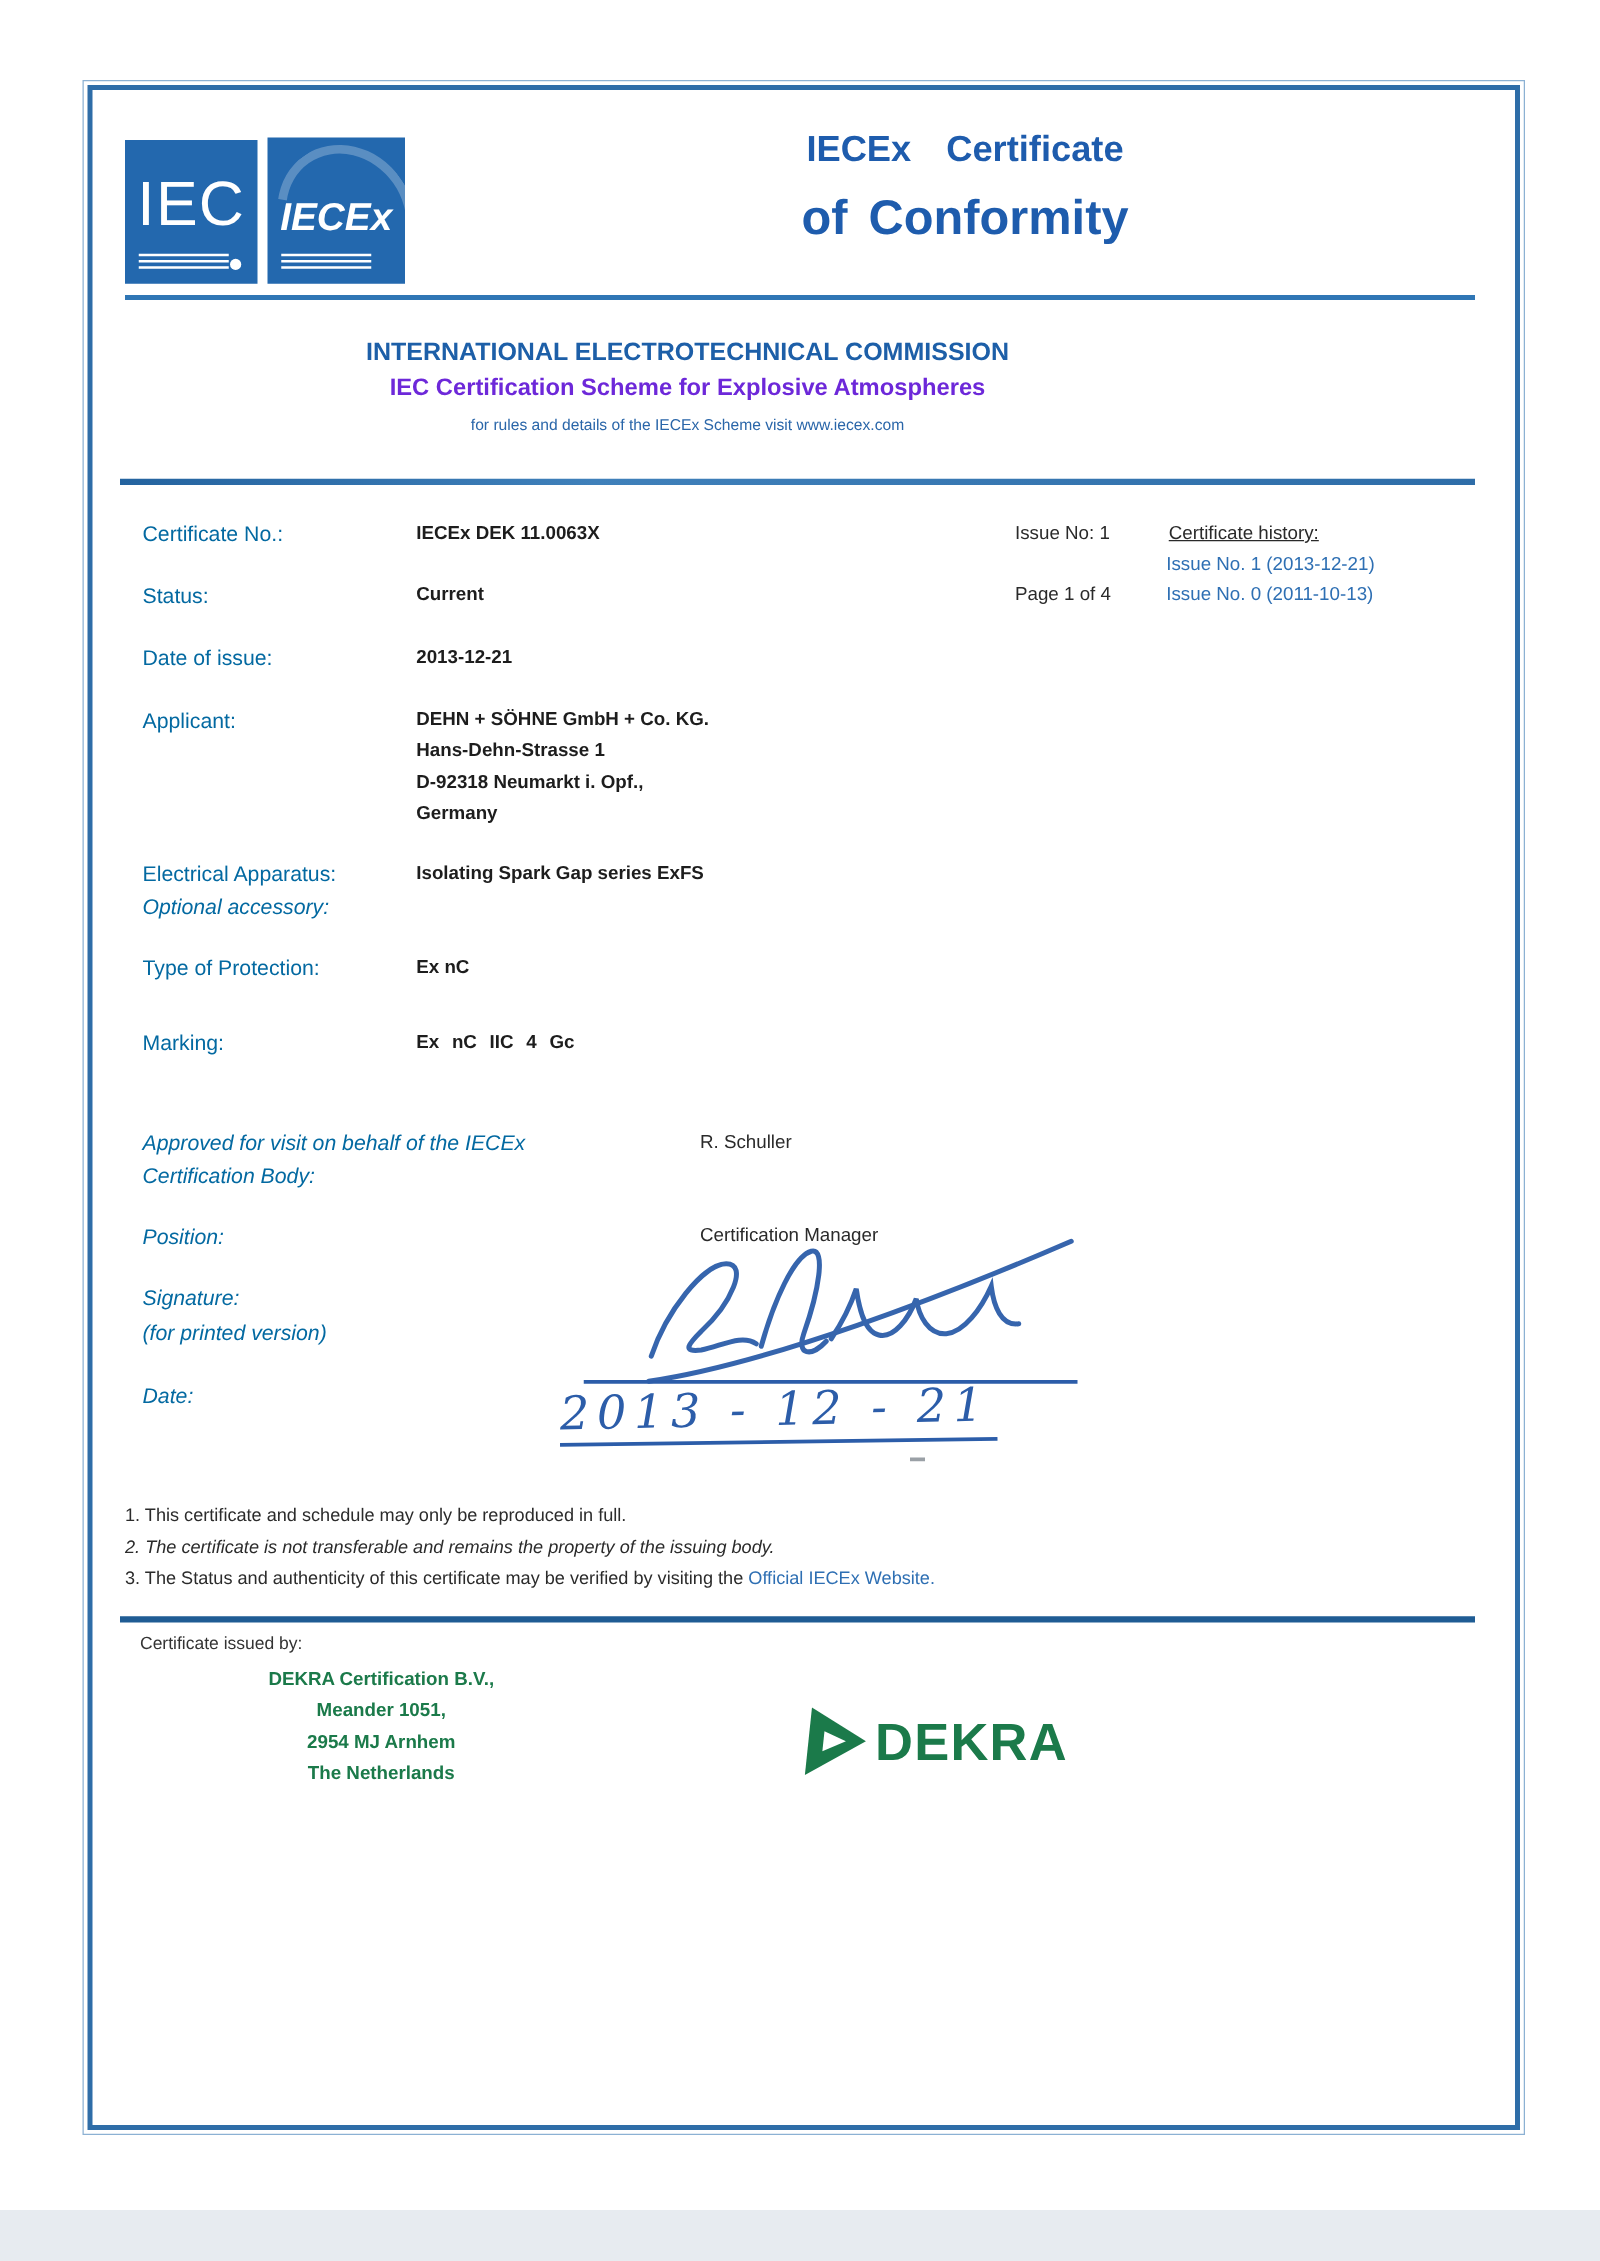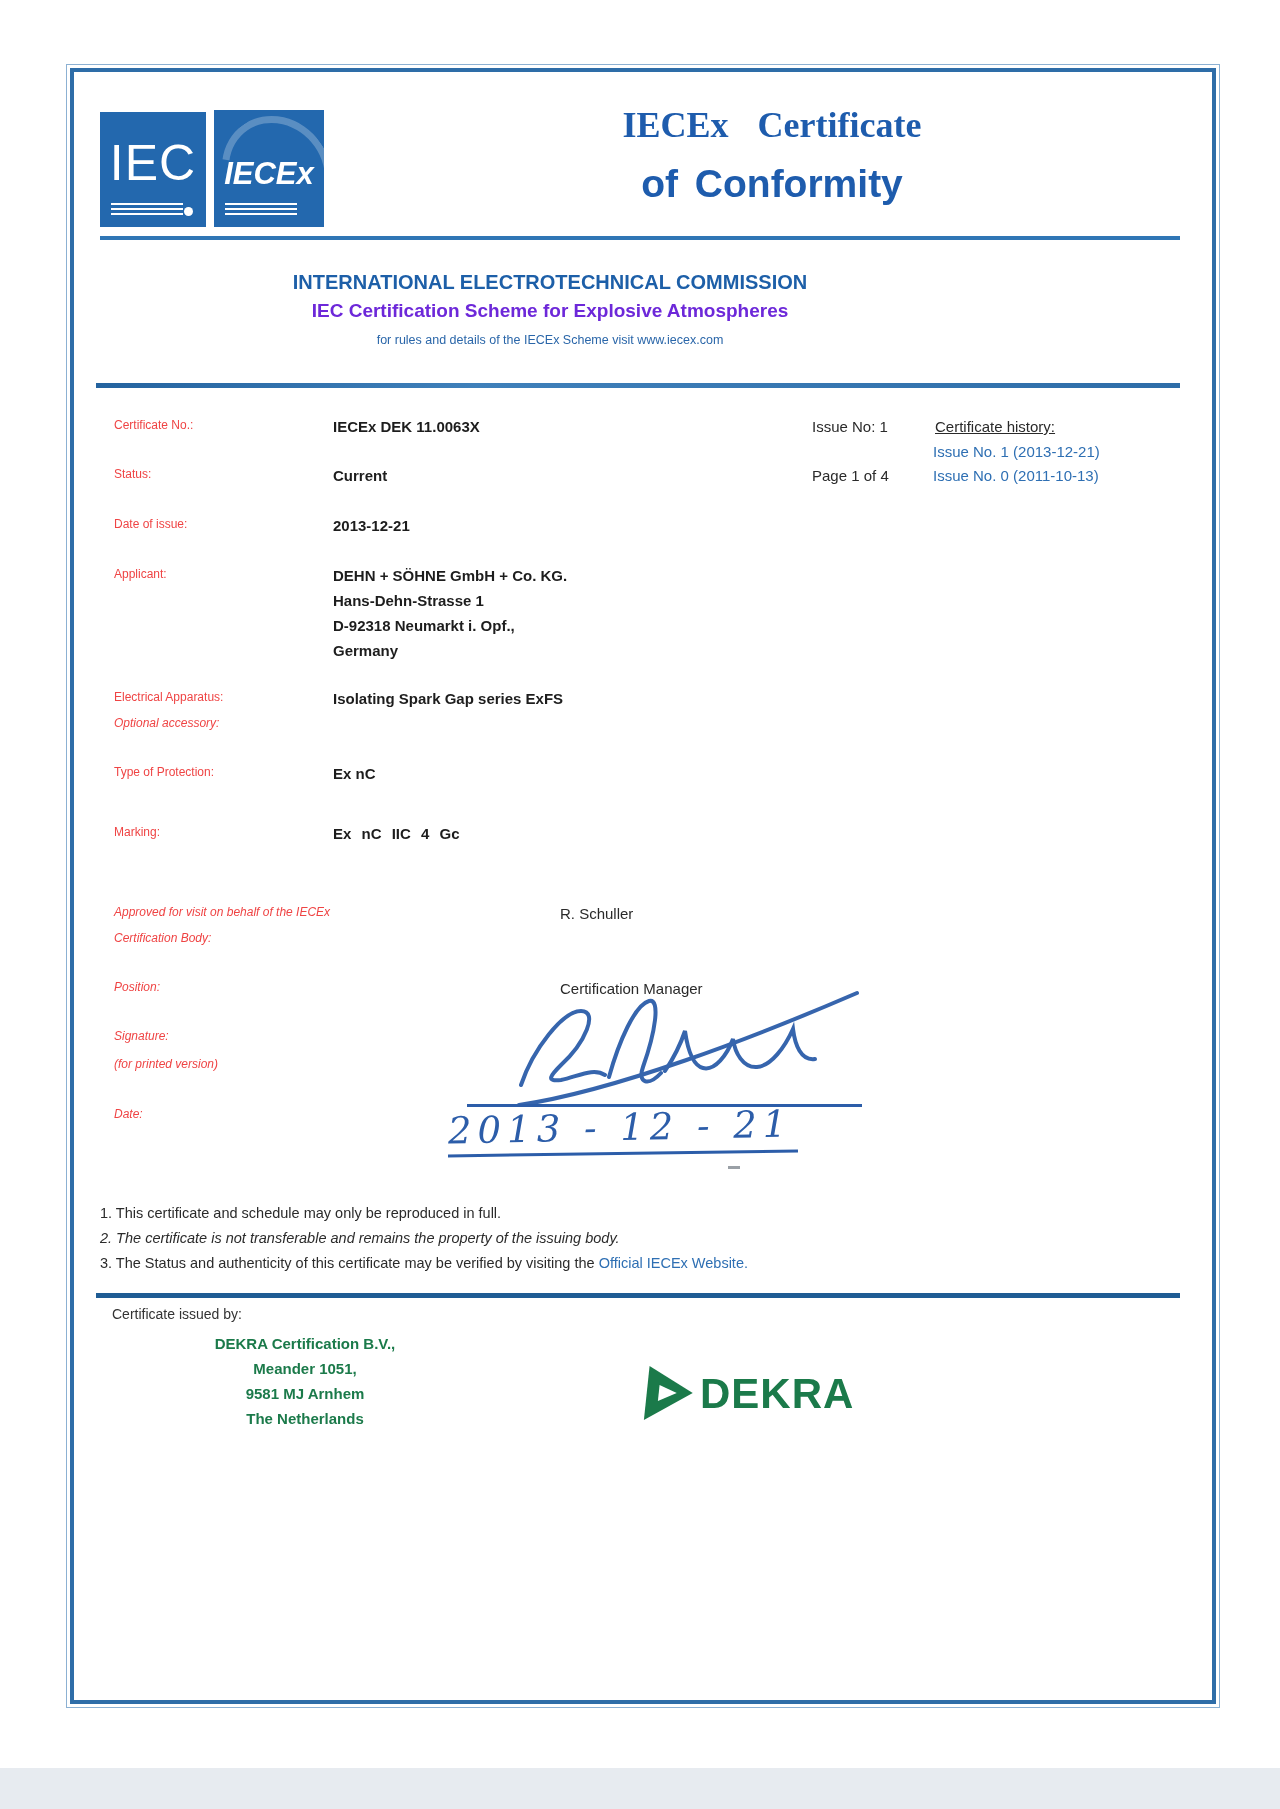--- a/index.html
+++ b/index.html
@@ -20,32 +20,32 @@
   .logo-iecex .txt{top:46px;font-size:31px;font-weight:bold;font-style:italic;letter-spacing:0px;}
   .logo-iecex .swirl{position:absolute;left:10px;top:4px;width:92px;height:104px;border-radius:50%;
                      border:7px solid rgba(255,255,255,.25);border-left-color:transparent;
                      border-bottom-color:transparent;transform:rotate(-35deg);}
   .bars{position:absolute;left:11px;bottom:9px;width:72px;}
   .bars i{display:block;height:2px;background:#fff;margin:3px 0;}
   .dot{position:absolute;right:13px;bottom:11px;width:9px;height:9px;border-radius:50%;background:#fff;}
 
   
   .title{left:412px;top:104px;width:720px;text-align:center;color:#1e5cad;font-weight:bold;}
-  .title .l1{font-size:36px;word-spacing:20px;font-family:Liberation Serif, serif;}
+  .title .l1{font-size:29px;word-spacing:20px;}
   .title .l2{font-size:39px;margin-top:16px;word-spacing:6px;}
   .rule{background:#2f76b5;}
   .rule-header{left:100px;top:236px;width:1080px;height:4px;}
   .commission{left:70px;top:271px;width:960px;text-align:center;color:#1d5fa8;font-weight:bold;font-size:20px;}
   .scheme{left:70px;top:300px;width:960px;text-align:center;color:#6d28d9;font-weight:bold;font-size:19px;}
   .commission-note{left:70px;top:333px;width:960px;text-align:center;color:#2a66a9;font-size:12.5px;}
   .rule-2{left:96px;top:383px;width:1084px;height:5px;background:linear-gradient(90deg,#24639f,#3f80ba 35%,#2e6da8);}
   .rule-3{left:96px;top:1293px;width:1084px;height:5px;background:#1f5c94;}
 
   
-  .lbl{font-size:12px;color:#ef4444;}
+  .lbl{font-size:17px;color:#0369a1;}
   .ital{font-style:italic;}
   .val{font-size:15px;color:#1d1d1d;font-weight:bold;}
   .plain{font-size:15px;color:#2a2a2a;}
   .histlbl{font-size:15px;color:#2a2a2a;text-decoration:underline;}
   .hist{font-size:15px;color:#2e6fb3;}
 
   
   .sigline{background:#2c5da9;height:3px;}
   .handdate{left:448px;top:1106px;font-family:"DejaVu Serif",serif;font-style:italic;
             font-size:37px;color:#2c5da9;letter-spacing:6px;transform:rotate(-1.2deg);white-space:nowrap;}
@@ -159,21 +159,21 @@
     <span>3. The Status and authenticity of this certificate may be verified by visiting the </span><span class="link">Official IECEx Website.</span>
   </div>
 
   <div class="abs rule-3"></div>
   <div class="abs dash"></div>
 
   <div class="abs issuedby">Certificate issued by:</div>
   <div class="abs issuer-block">
     <div class="green">DEKRA Certification B.V.,</div>
     <div class="green">Meander 1051,</div>
-    <div class="green">9581 MJ Arnhem</div>
+    <div class="green">2954 MJ Arnhem</div>
     <div class="green">The Netherlands</div>
   </div>
 
   <svg class="abs" style="left:638px;top:1362px;" width="58" height="64" viewBox="0 0 58 64">
     <g transform="skewX(-6) translate(8,0)">
       <path d="M4,4 L50,31 L4,58 Z" fill="#1b7a4a"></path>
       <path d="M16,23 L34,31 L16,39 Z" fill="#ffffff"></path>
     </g>
   </svg>
   <div class="abs dekra-text">DEKRA</div>

